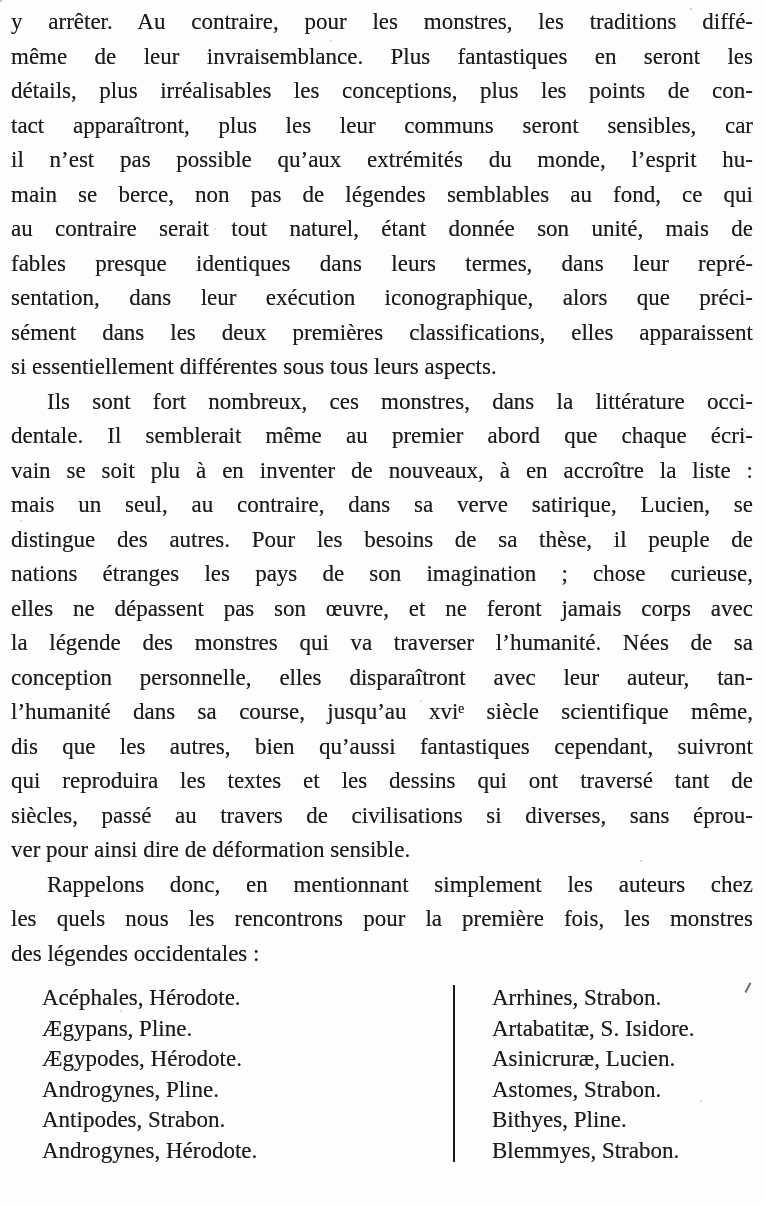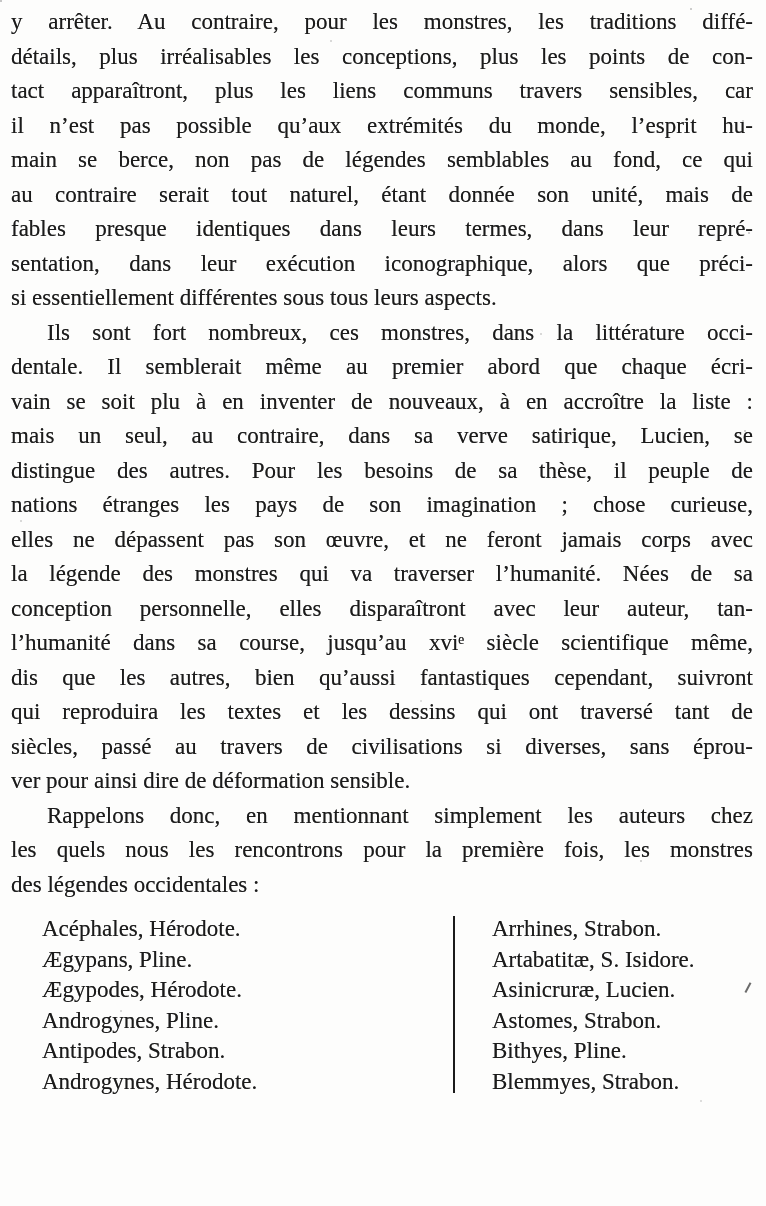--- a/index.html
+++ b/index.html
@@ -87,27 +87,29 @@
   }
 </style>
 </head>
 <body>
 
 <div class="page">
   <div class="speckles"></div>
 
   <div class="para">
     <div class="line jl">y arrêter. Au contraire, pour les monstres, les traditions diffé-</div>
+    <div class="line jl">même de leur invraisemblance. Plus fantastiques en seront les</div>
     <div class="line jl">détails, plus irréalisables les conceptions, plus les points de con-</div>
-    <div class="line jl">tact apparaîtront, plus les liens communs travers sensibles, car</div>
+    <div class="line jl">tact apparaîtront, plus les leur communs seront sensibles, car</div>
     <div class="line jl">il n’est pas possible qu’aux extrémités du monde, l’esprit hu-</div>
     <div class="line jl">main se berce, non pas de légendes semblables au fond, ce qui</div>
     <div class="line jl">au contraire serait tout naturel, étant donnée son unité, mais de</div>
     <div class="line jl">fables presque identiques dans leurs termes, dans leur repré-</div>
     <div class="line jl">sentation, dans leur exécution iconographique, alors que préci-</div>
+    <div class="line jl">sément dans les deux premières classifications, elles apparaissent</div>
     <div class="line">si essentiellement différentes sous tous leurs aspects.</div>
   </div>
 
   <div class="para">
     <div class="line jl indent">Ils sont fort nombreux, ces monstres, dans la littérature occi-</div>
     <div class="line jl">dentale. Il semblerait même au premier abord que chaque écri-</div>
     <div class="line jl">vain se soit plu à en inventer de nouveaux, à en accroître la liste :</div>
     <div class="line jl">mais un seul, au contraire, dans sa verve satirique, Lucien, se</div>
     <div class="line jl">distingue des autres. Pour les besoins de sa thèse, il peuple de</div>
     <div class="line jl">nations étranges les pays de son imagination ; chose curieuse,</div>

